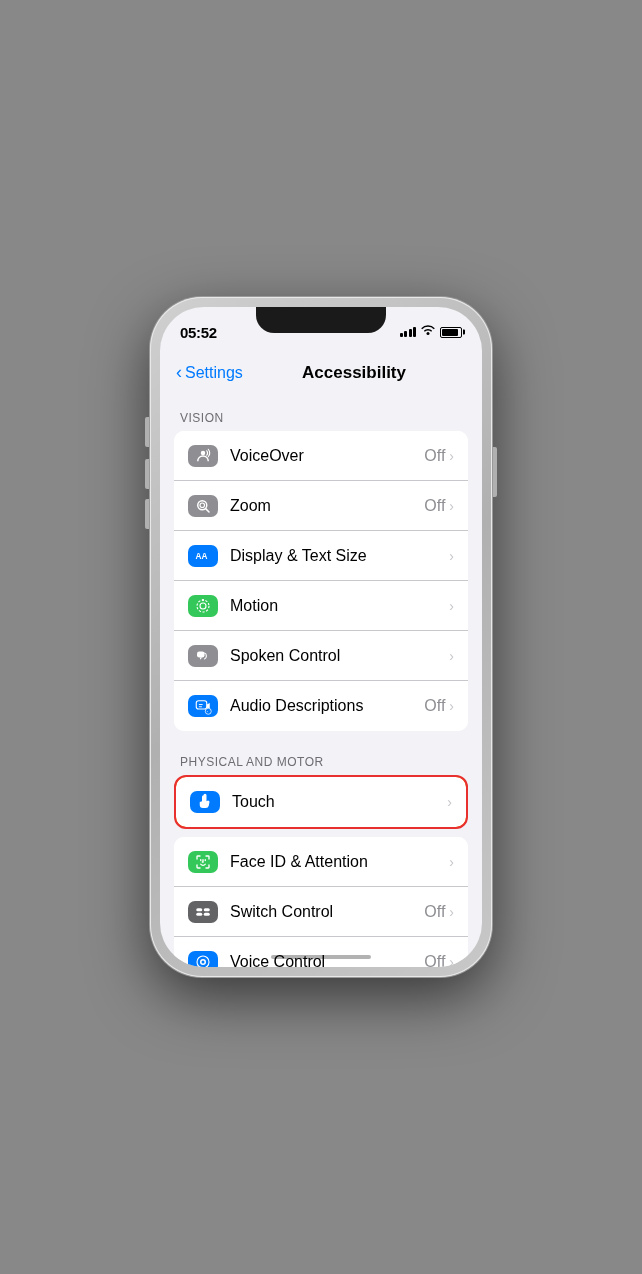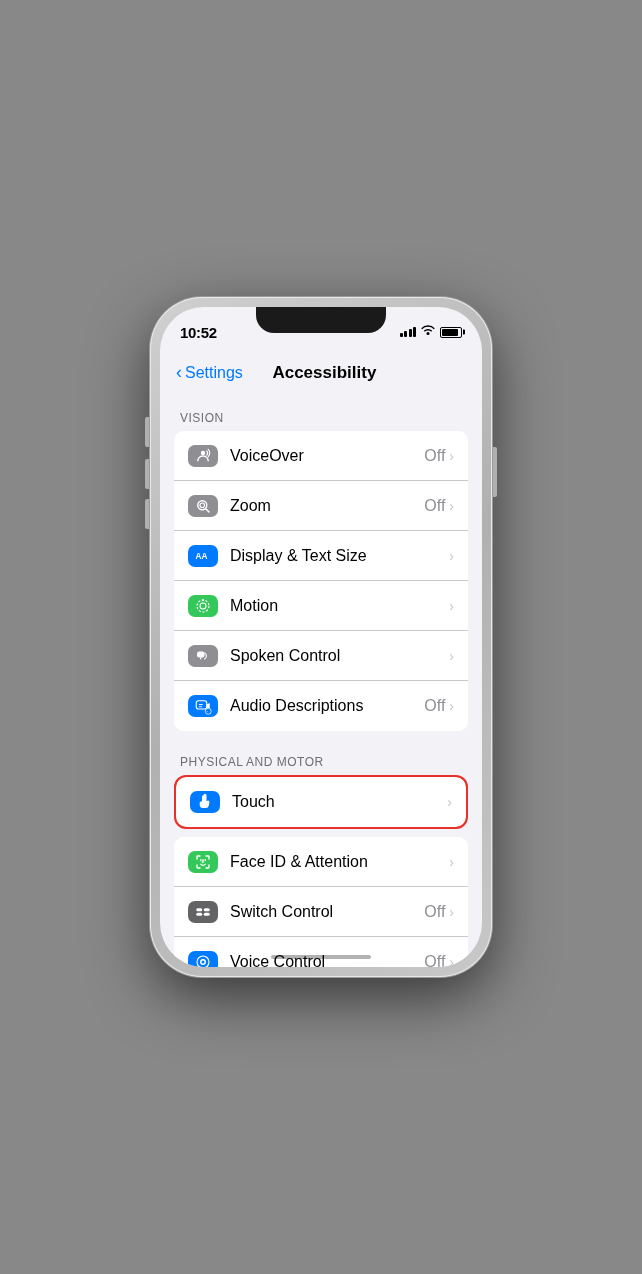--- a/index.html
+++ b/index.html
@@ -155,21 +155,21 @@
     }
 
     .back-chevron {
       font-size: 18px;
       color: #007aff;
       margin-top: -1px;
     }
 
     .nav-title {
       flex: 1;
-      text-align: center;
+      text-align: right;
       font-size: 17px;
       font-weight: 600;
       color: #000;
       margin-right: 60px;
     }
 
     
     .content {
       overflow-y: auto;
       height: calc(100% - 88px);
@@ -279,21 +279,21 @@
   </style>
 </head>
 <body>
 
 <div class="phone-outer">
   <div class="phone-inner">
 
     <div class="notch"></div>
 
     <div class="status-bar">
-      <span class="status-time">10:52</span>
+      <span class="status-time">05:52</span>
       <div class="status-icons">
         <div class="signal-bars">
           <span style="height:4px"></span>
           <span style="height:6px"></span>
           <span style="height:8px"></span>
           <span style="height:10px"></span>
         </div>
         <span class="wifi-icon">
           <svg width="14" height="12" viewBox="0 0 14 12">
             <path d="M7 10a1.5 1.5 0 1 1 0-3 1.5 1.5 0 0 1 0 3z" fill="#000"></path>

